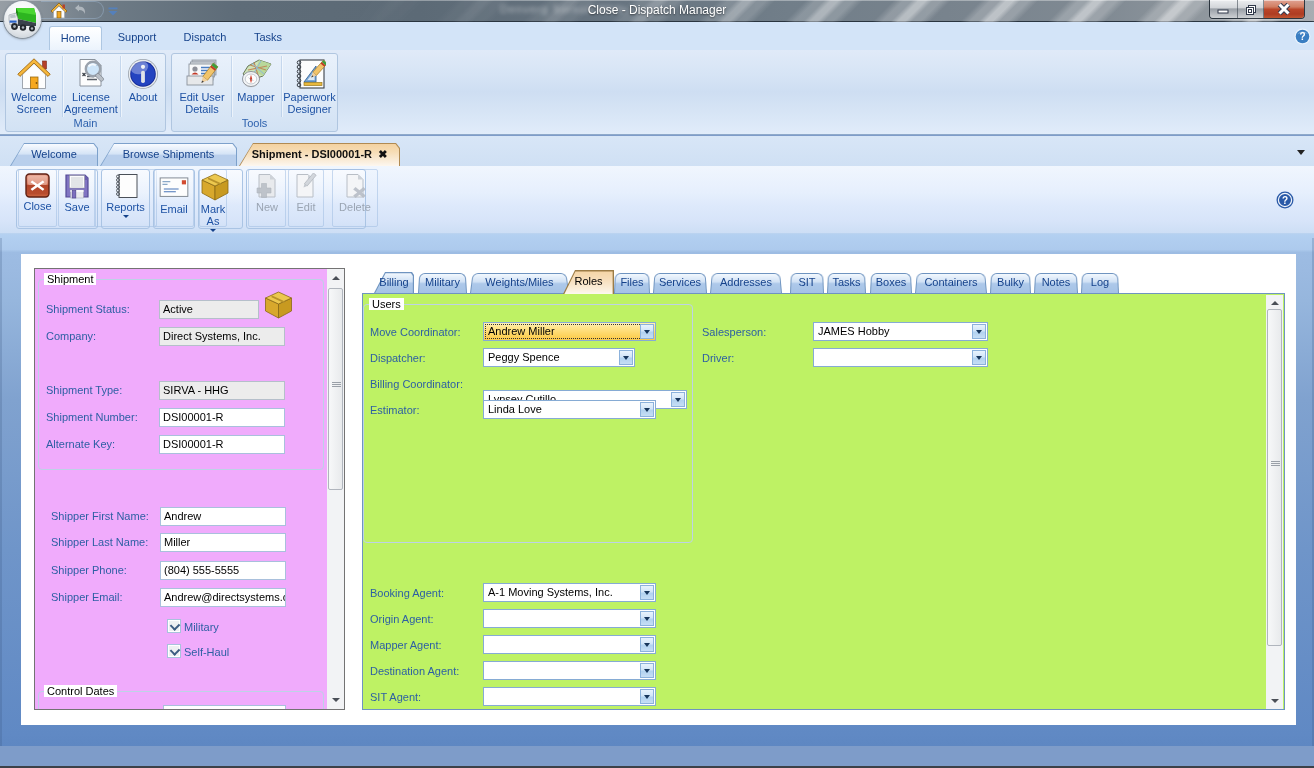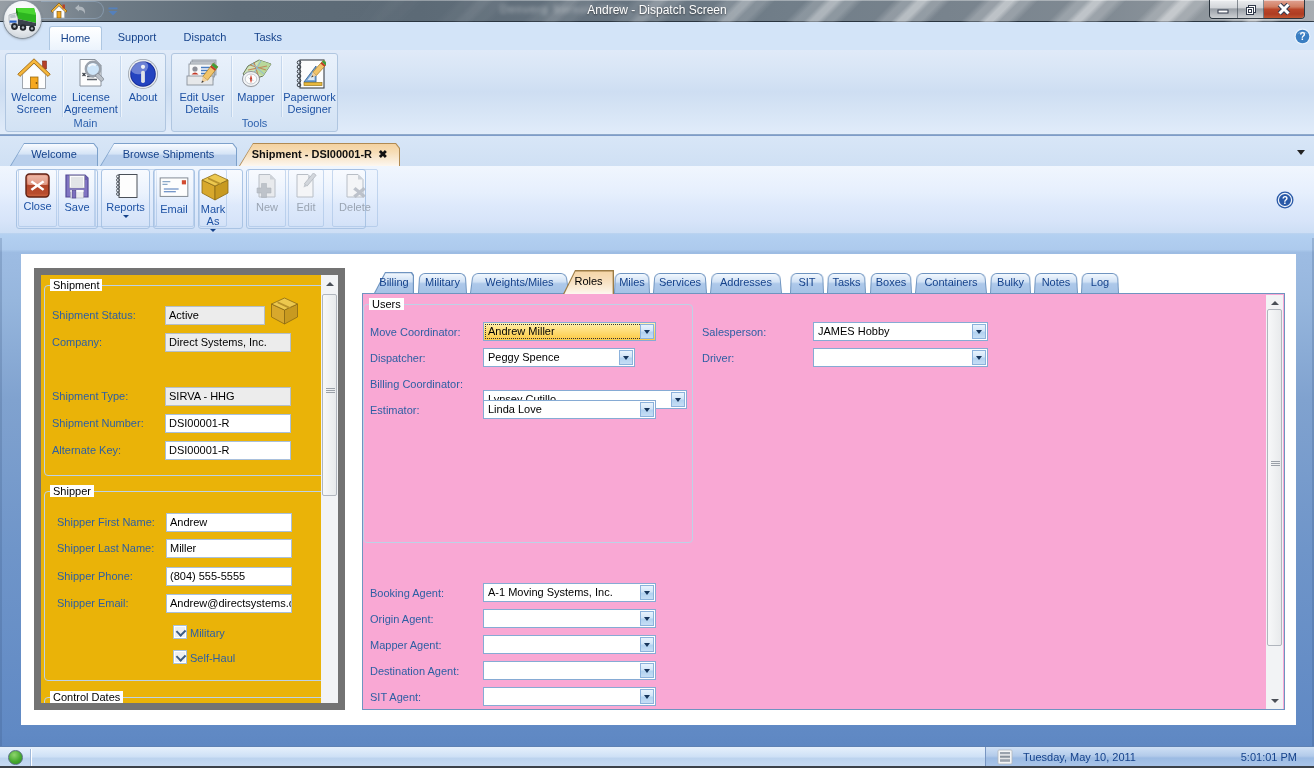--- a/index.html
+++ b/index.html
@@ -52,35 +52,35 @@
 
 #toolstrip{position:absolute;left:0;top:166px;width:1314px;height:67px;background:linear-gradient(180deg,#f0f6fe 0%,#e6effd 40%,#dde9fb 60%,#d7e4f9 82%,#cddef5 100%)}
 .tgroup{position:absolute;top:3px;height:60px;border:1px solid #aac4e4;border-radius:3px;background:linear-gradient(180deg,rgba(255,255,255,.55),rgba(255,255,255,0) 60%)}
 .tbtn{position:absolute;top:3px;height:58px;text-align:center;color:#1e52a4;border:1px solid rgba(160,190,225,.55);border-radius:2px}
 .tbtn .tic{display:block;margin:3px auto 0}
 .tbtn .tlbl{display:block;line-height:12px;margin-top:2px}
 .tbtn.dis{color:#9aa4b2}
 .darr{display:block;margin:2px auto 0;width:0;height:0;border-left:3px solid transparent;border-right:3px solid transparent;border-top:3px solid #15428b}
 
 #container{position:absolute;left:21px;top:254px;width:1275px;height:471px;background:#fff}
-#leftpanel{position:absolute;left:13px;top:14px;width:311px;height:442px;border:7px solid #737373;background:#eab308;overflow:hidden}
+#leftpanel{position:absolute;left:13px;top:14px;width:311px;height:442px;border:1px solid #737373;background:#f0abfc;overflow:hidden}
 .cb{position:absolute;width:14px;height:14px;border:1px solid #a8c2dc;background:#eef0f2;box-shadow:inset 0 0 0 1px #fff}
 .cb:after{content:"";position:absolute;left:3px;top:2px;width:6px;height:5px;border-left:2px solid #3d5c82;border-bottom:2px solid #3d5c82;transform:rotate(-45deg)}
 #lpscroll{position:absolute;right:0;top:0;width:17px;height:440px;background:#f2f3f5}
 #rtabs{position:absolute;left:341px;top:16px;width:920px;height:23px}
 .ptab{position:absolute;top:2px;height:21px;line-height:20px;color:#15428b;text-align:center}
 .ptab .shape{position:absolute;left:0;top:0;width:100%;height:100%;background:linear-gradient(180deg,#f2f8fe 0%,#cfe0f4 45%,#aec9ea 50%,#a5c2e6 100%);border:1px solid #6f94c0;border-bottom:none;border-radius:6px 6px 0 0;transform:perspective(20px) rotateX(3deg);transform-origin:bottom}
 .ptab .dlbl{position:relative;display:block}
 .ptab.first .shape{transform:none;border:none;border-radius:0;background:#6f94c0;clip-path:polygon(11px 0,calc(100% - 2px) 0,100% 3px,100% 100%,0 100%)}
 .ptab.first .shape:after{content:"";position:absolute;left:1.2px;top:1.2px;right:1.2px;bottom:0;background:linear-gradient(180deg,#f2f8fe 0%,#cfe0f4 45%,#aec9ea 50%,#a5c2e6 100%);clip-path:polygon(10.4px 0,calc(100% - 1.8px) 0,100% 2.8px,100% 100%,0 100%)}
 .ptab.active{top:0;height:24px;line-height:22px;z-index:2}
 .ptab.active .shape{transform:none;border:none;border-radius:0;background:#9c7c46;clip-path:polygon(12px 0,100% 0,100% 100%,0 100%)}
 .ptab.active .shape:after{content:"";position:absolute;left:1.4px;top:1.4px;right:1.4px;bottom:0;background:linear-gradient(180deg,#f5d5a6 0%,#f7dfbd 40%,#fbeeda 78%,#fdf8f0 100%);clip-path:polygon(11px 0,100% 0,100% 100%,0 100%)}
 .ptab.active .dlbl{color:#000}
-#rpanel{position:absolute;left:341px;top:39px;width:923px;height:417px;border:1px solid #6f94c0;background:#f9a8d4;overflow:hidden}
+#rpanel{position:absolute;left:341px;top:39px;width:923px;height:417px;border:1px solid #6f94c0;background:#bef264;overflow:hidden}
 #rpscroll{position:absolute;right:1px;top:1px;width:17px;height:414px;background:#f2f3f5}
 
 .gbox{position:absolute;border:1px solid #bdd2e6;border-radius:4px}
 .gbox .glbl{position:absolute;left:5px;top:-7px;background:#fff;padding:0 3px;color:#000}
 .flabel{position:absolute;color:#2d5fa3}
 .field{position:absolute;height:19px;border:1px solid #a9c0dc;background:#fff;color:#000;line-height:17px;padding-left:3px}
 .field.ro{background:#ececec;border-color:#b5bfca}
 .combo{position:absolute;height:19px;border:1px solid #86abd4;background:#fff;line-height:17px;padding-left:4px;color:#000}
 .combo .cbtn{position:absolute;right:1px;top:1px;width:14px;height:15px;background:linear-gradient(180deg,#e8f3fd 0%,#d2e5f8 45%,#b2d2f0 55%,#c6def5 100%);border:1px solid #8cb2dc;display:flex;align-items:center;justify-content:center}
 .combo .cbtn i{width:0;height:0;border-left:3.5px solid transparent;border-right:3.5px solid transparent;border-top:4px solid #16355c}
@@ -93,21 +93,21 @@
 .sgrip{position:absolute;left:3px;width:9px;height:1px;background:#9aa0a8;box-shadow:0 2px 0 #9aa0a8,0 4px 0 #9aa0a8}
 
 #statusbar{position:absolute;left:0;top:746px;width:1314px;height:22px;background:linear-gradient(180deg,#e6f0fb 0%,#cfe1f6 45%,#bcd3ee 55%,#cadcf3 100%);border-top:1px solid #5f82b4}
 #sb-right{position:absolute;left:985px;top:0;width:329px;height:20px;background:linear-gradient(180deg,#cfe0f5 0%,#b3cbea 45%,#9cbbe3 55%,#aac5e9 100%);border-left:1px solid #7795c2}
 #sb-bottom{position:absolute;left:0;top:766px;width:1314px;height:2px;background:#3c4148}
 .edge{position:absolute;top:238px;width:2px;height:508px;background:rgba(55,80,125,.22)}
 </style></head><body>
 <div id="win">
   <div id="titlebar"></div>
   <div id="ghost">Denverg Sorxud Whfe</div>
-  <div id="titletext">Andrew - Dispatch Screen</div>
+  <div id="titletext">Close - Dispatch Manager</div>
   <div id="caps">
     <div class="cap" id="cap-min">
         <svg width="12" height="9">
           <rect x="1" y="5" width="10" height="3" fill="#fff" stroke="#30394a" stroke-width="1"></rect>
         </svg>
       </div>
     <div class="cap" id="cap-max">
         <svg width="12" height="11">
           <rect x="3.5" y="1.5" width="7" height="7" fill="#fff" stroke="#30394a"></rect>
           <rect x="1.5" y="3.5" width="7" height="7" fill="#fff" stroke="#30394a"></rect>
@@ -402,23 +402,20 @@
         <polygon points="8,4.2 21,10.2 21,12.2 8,6.2" fill="#b8922a"></polygon>
       </svg></span>
       <div class="flabel" style="left:11px;top:61px">Company:</div>
       <div class="field ro" style="left:124px;top:58px;width:126px">Direct Systems, Inc.</div>
       <div class="flabel" style="left:11px;top:115px">Shipment Type:</div>
       <div class="field ro" style="left:124px;top:112px;width:126px">SIRVA - HHG</div>
       <div class="flabel" style="left:11px;top:142px">Shipment Number:</div>
       <div class="field" style="left:124px;top:139px;width:126px">DSI00001-R</div>
       <div class="flabel" style="left:11px;top:169px">Alternate Key:</div>
       <div class="field" style="left:124px;top:166px;width:126px">DSI00001-R</div>
-      <div class="gbox" style="left:3px;top:216px;width:286px;height:190px">
-          <span class="glbl">Shipper</span>
-        </div>
       <div class="flabel" style="left:16px;top:241px">Shipper First Name:</div>
       <div class="field" style="left:125px;top:238px;width:126px">Andrew</div>
       <div class="flabel" style="left:16px;top:267px">Shipper Last Name:</div>
       <div class="field" style="left:125px;top:264px;width:126px">Miller</div>
       <div class="flabel" style="left:16px;top:295px">Shipper Phone:</div>
       <div class="field" style="left:125px;top:292px;width:126px">(804) 555-5555</div>
       <div class="flabel" style="left:16px;top:322px">Shipper Email:</div>
       <div class="field" style="left:125px;top:319px;width:126px;overflow:hidden;white-space:nowrap">Andrew@directsystems.c</div>
       <span class="cb" style="left:132px;top:350px"></span>
       <div class="flabel" style="left:149px;top:352px">Military</div>
@@ -452,21 +449,21 @@
       <div class="ptab" style="left:108px;width:99px">
           <div class="shape"></div>
           <span class="dlbl">Weights/Miles</span>
         </div>
       <div class="ptab active" style="left:201px;width:51px">
           <div class="shape"></div>
           <span class="dlbl">Roles</span>
         </div>
       <div class="ptab" style="left:252px;width:36px">
           <div class="shape"></div>
-          <span class="dlbl">Miles</span>
+          <span class="dlbl">Files</span>
         </div>
       <div class="ptab" style="left:291px;width:54px">
           <div class="shape"></div>
           <span class="dlbl">Services</span>
         </div>
       <div class="ptab" style="left:348px;width:72px">
           <div class="shape"></div>
           <span class="dlbl">Addresses</span>
         </div>
       <div class="ptab" style="left:428px;width:34px">
@@ -564,29 +561,14 @@
             <span class="sgrip" style="top:151px"></span>
           </div>
         <div class="sbtn sb-dn" style="top:398px">
             <i></i>
           </div>
       </div>
     </div>
   </div>
   <div class="edge" style="left:0"></div>
   <div class="edge" style="left:1312px"></div>
-  <div id="statusbar">
-    <div id="sb-right">
-      <span style="position:absolute;left:11px;top:2px"><svg width="16" height="16" viewBox="0 0 16 16">
-        <rect x="1" y="1" width="14" height="14" rx="1" fill="#f4f5f6" stroke="#b0b6be" stroke-width="0.8"></rect>
-        <rect x="3" y="3" width="10" height="2.6" fill="#9aa2ac"></rect>
-            <rect x="3" y="6.6" width="10" height="2.6" fill="#8a929c"></rect>
-            <rect x="3" y="10.2" width="10" height="2.6" fill="#9aa2ac"></rect>
-        <path d="M3 5.6 h10 M3 9.2 h10" stroke="#e8eaec" stroke-width="0.8"></path>
-      </svg></span>
-      <span style="position:absolute;left:37px;top:4px;color:#15428b">Tuesday, May 10, 2011</span>
-      <span style="position:absolute;right:17px;top:4px;color:#15428b">5:01:01 PM</span>
-    </div>
-    <span id="sb-orb" style="position:absolute;left:8px;top:3px;width:15px;height:15px;border-radius:50%;background:radial-gradient(circle at 40% 30%,#8fd56e,#47aa30 55%,#2e8c1e 100%);border:1px solid #57707f"></span>
-    <span style="position:absolute;left:30px;top:2px;width:1px;height:17px;background:#9fb8da;box-shadow:1px 0 0 #fff"></span>
-  </div>
   <div id="sb-bottom"></div>
 </div>
 
 </body></html>

